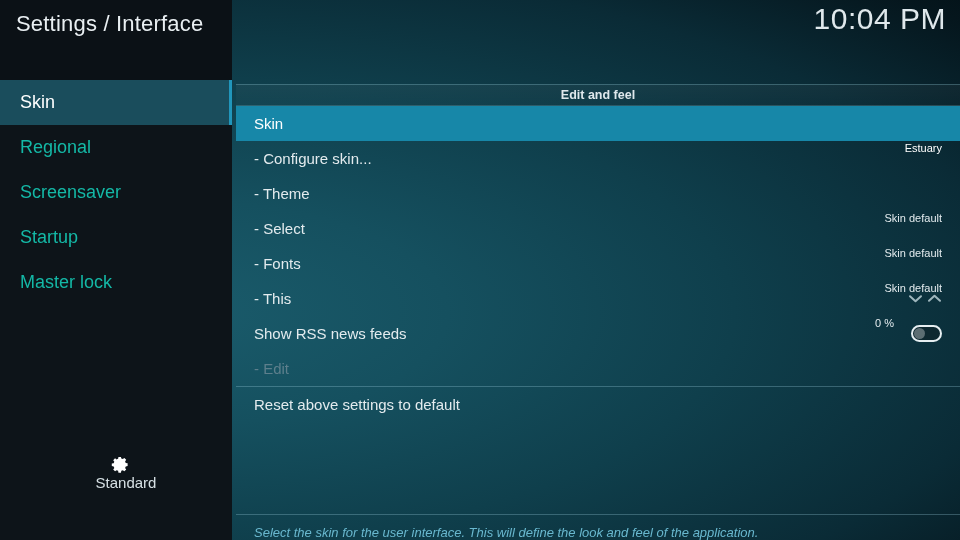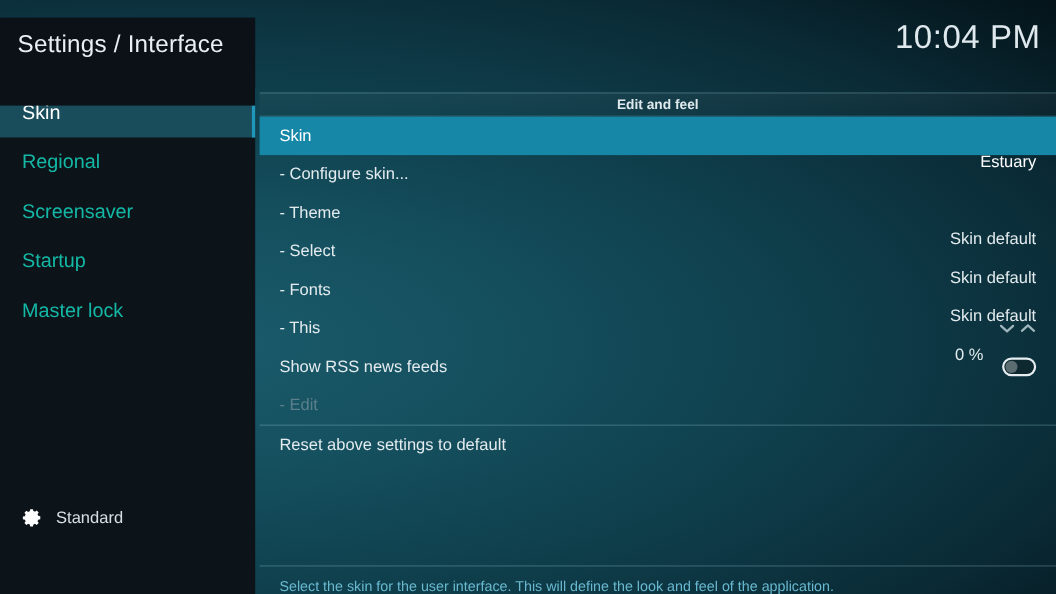--- a/index.html
+++ b/index.html
@@ -15,21 +15,20 @@
     width:960px; height:540px;
     background:
       radial-gradient(130% 95% at 18% 58%, #1a5b6b 0%, #15505f 22%, #0f3f4c 45%, #0a2b36 68%, #05161d 85%, #010a0e 100%);
     overflow:hidden;
   }
 
   
   .header {
     position:absolute; top:0; left:0; width:960px; height:80px;
     z-index:5;
-    margin-top:16px;
   }
   .header-left {
     position:absolute; top:0; left:0; width:232px; height:80px;
     background:#0b1116;
   }
   .header-title {
     position:absolute; left:16px; top:11px;
     font-size:22px; color:#e9eff2; font-weight:400;
     letter-spacing:.2px; white-space:nowrap;
   }
@@ -59,20 +58,21 @@
   .side-item.selected::after {
     content:""; position:absolute; right:0; top:0;
     width:3px; height:100%; background:#2196bb;
   }
 
   .profile-row {
     position:absolute; left:0; bottom:55px;
     width:232px; height:30px;
     display:flex; align-items:center;
     padding-left:20px;
+    flex-direction:column;
   }
   .gear-icon {
     width:19px; height:19px; flex:0 0 19px;
     display:block; margin-right:12px;
   }
   .profile-label {
     font-size:15px; color:#d6e0e4; white-space:nowrap;
   }
 
   
@@ -107,21 +107,21 @@
     padding:0 18px 0 18px;
   }
   .row.selected { background:#1787a8; }
   .row-label {
     font-size:15px; color:#e3ebee; white-space:nowrap;
     flex:1 1 auto;
   }
   .row.selected .row-label { color:#ffffff; }
   .row.disabled .row-label { color:#5d7f8c; }
   .row-value {
-    font-size:15px; color:#e3ebee; white-space:nowrap;
+    font-size:11px; color:#e3ebee; white-space:nowrap;
     text-align:center;
     margin-top:48px;
   }
   .row.selected .row-value { color:#ffffff; }
 
   
   .spinner {
     display:flex; align-items:center; gap:4px;
     margin-left:14px;
   }
@@ -145,20 +145,21 @@
   
   .divider {
     position:relative; height:1px; width:100%;
     background:rgba(160,210,225,.30);
   }
 
   
   .help-bar {
     position:absolute; left:0; bottom:0;
     width:100%;
+    font-style:italic;
   }
   .help-bar .divider { margin-bottom:0; }
   .help-text {
     padding:10px 18px 0 18px;
     font-size:13px; color:#69b8cf; white-space:nowrap;
   }
 </style>
 </head>
 <body>
 

